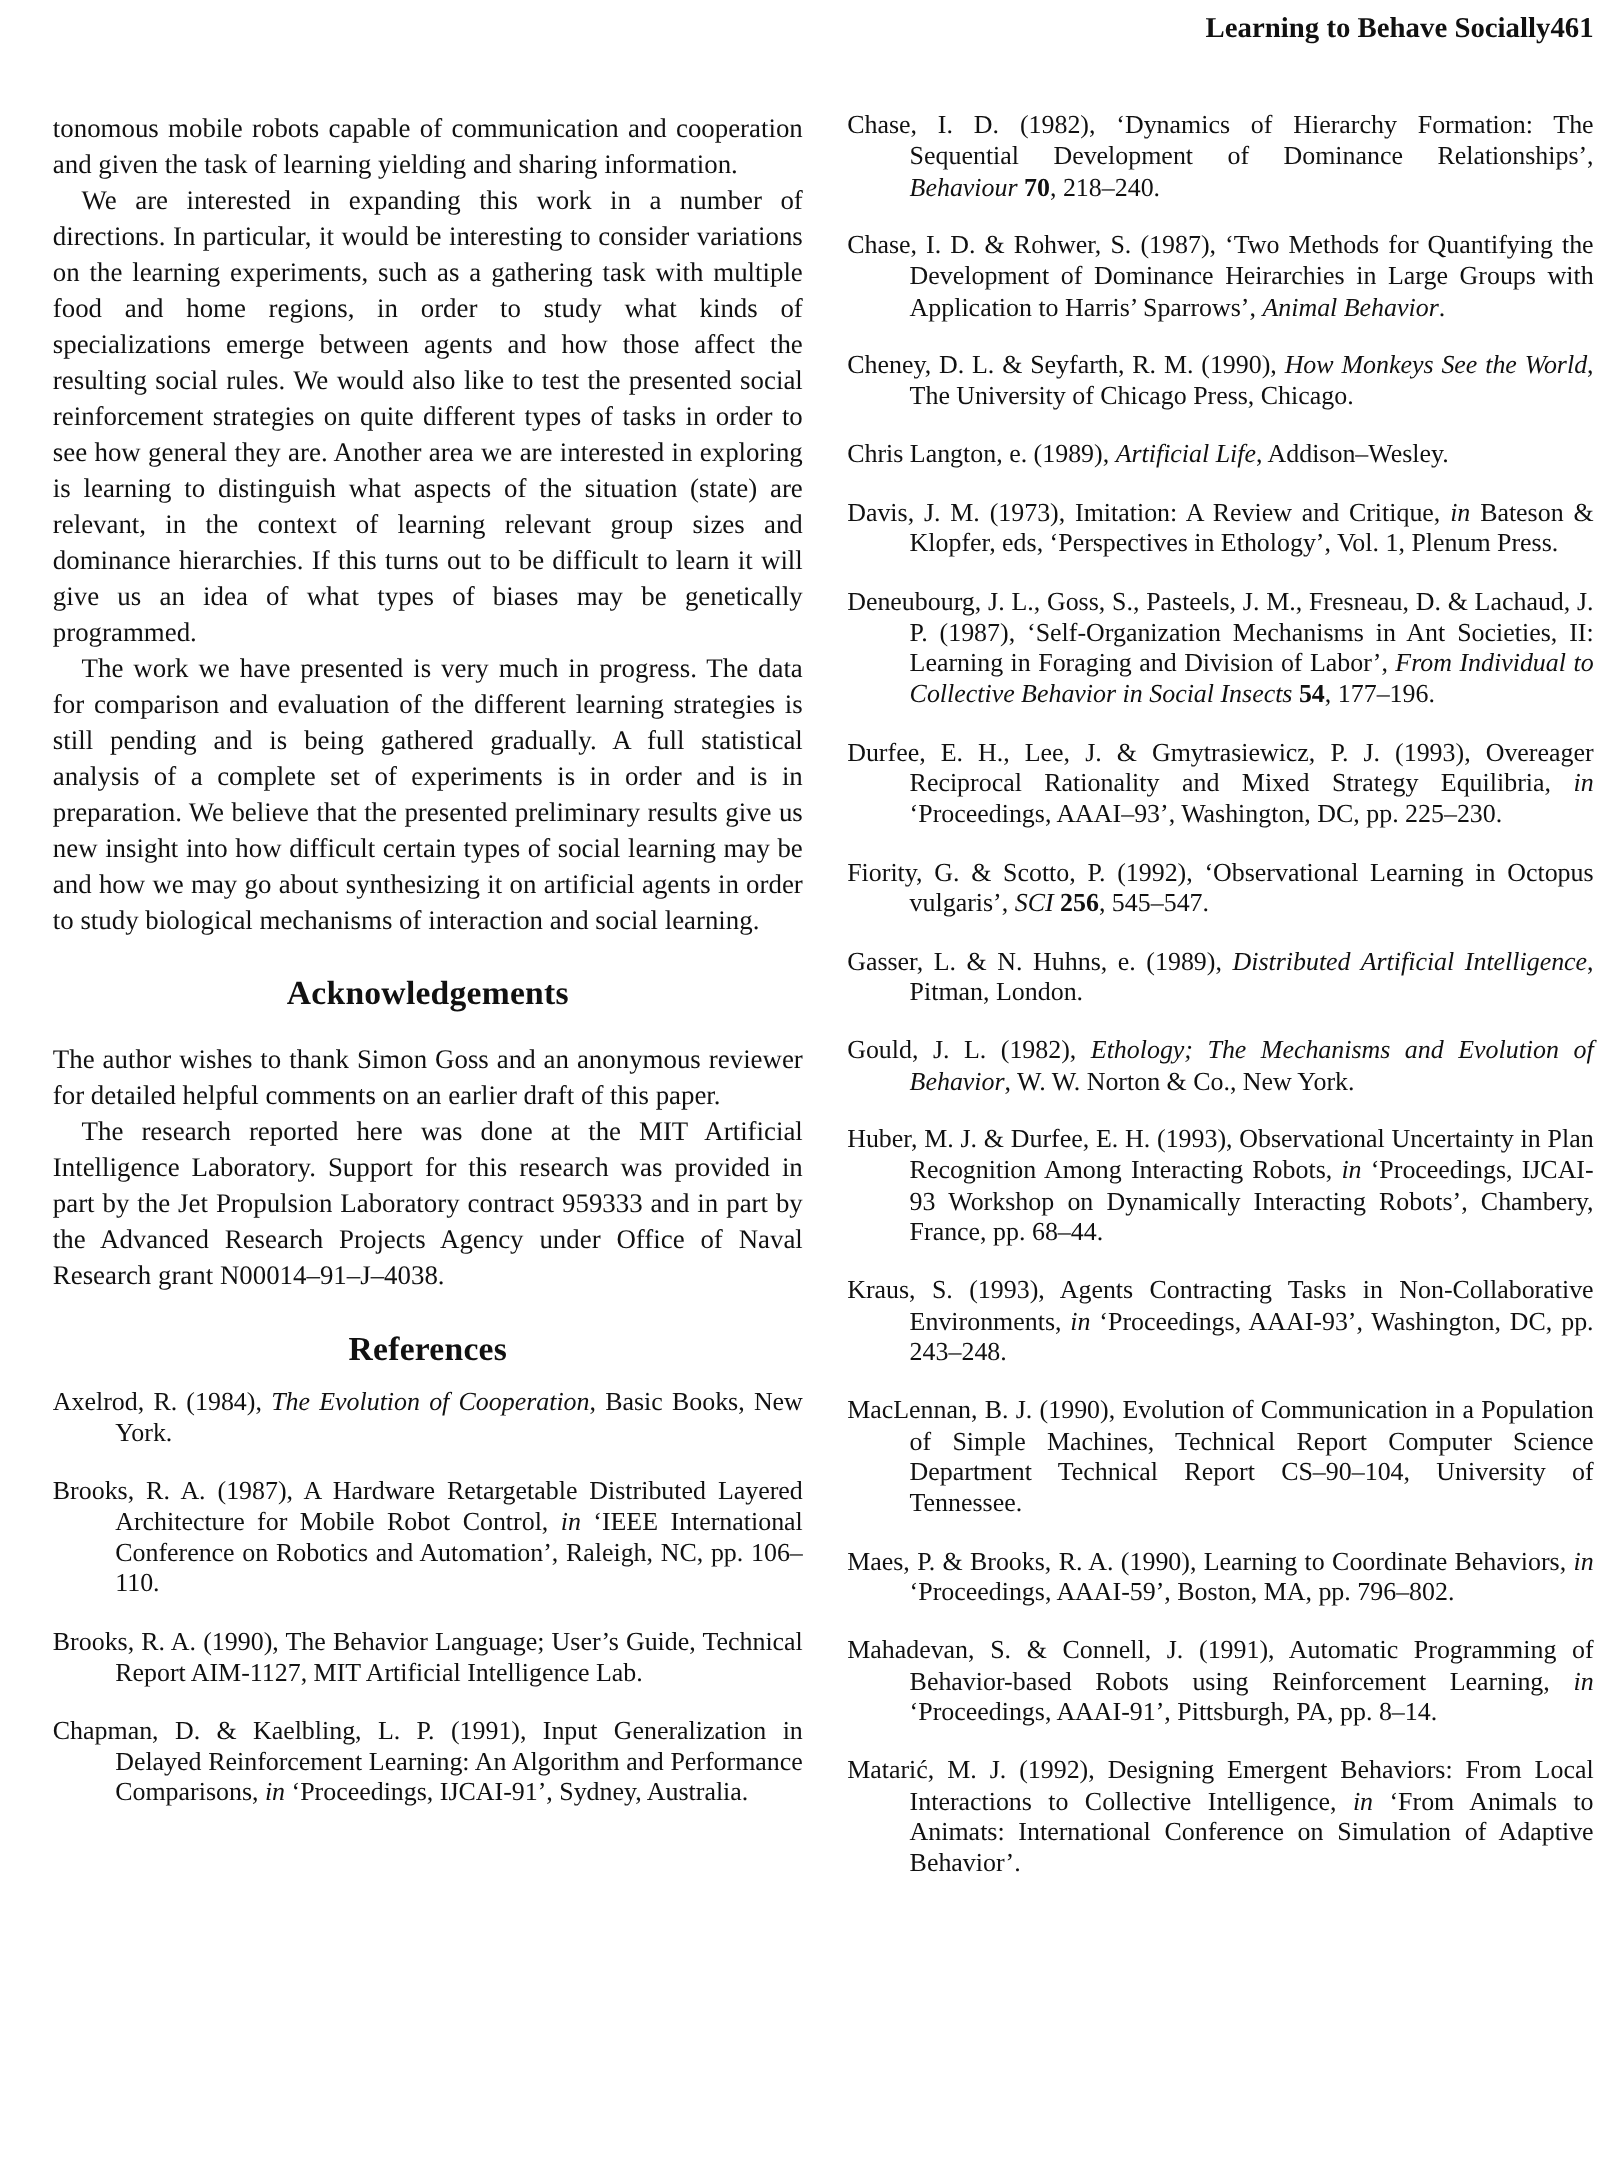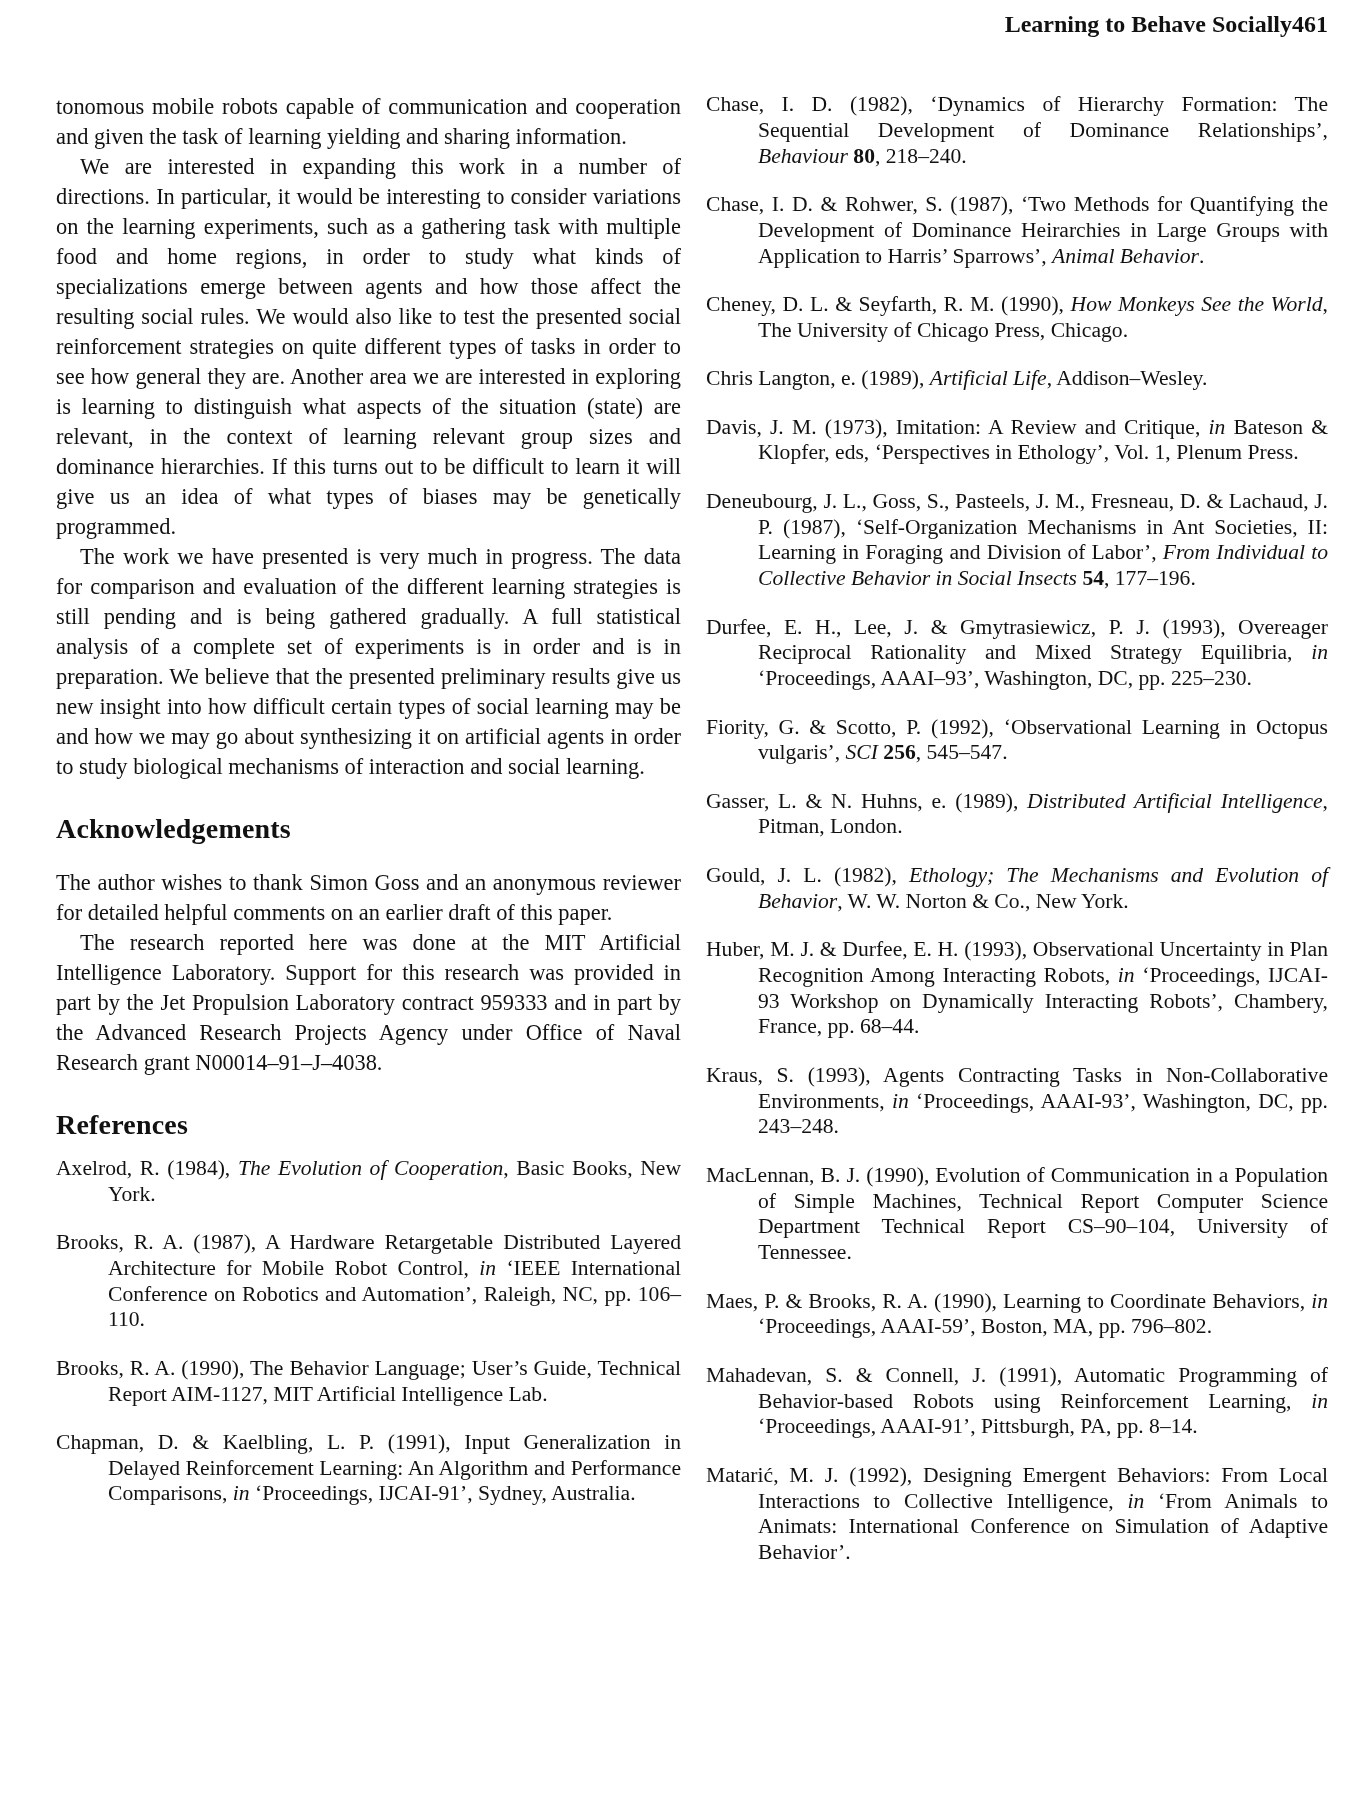--- a/index.html
+++ b/index.html
@@ -6,30 +6,31 @@
   body {
     width: 1350px; height: 1800px; position: relative; overflow: hidden;
     font-family: "Liberation Serif", "DejaVu Serif", serif; color: #111;
   }
   .running-head {
     position: absolute; top: 6px; right: 22px; height: 36px;
     font-family: "Liberation Serif", serif; font-weight: bold; font-size: 24px;
     display: flex; align-items: center;
   }
   .col { position: absolute; top: 92px; }
-  .col-left { left: 56px; width: 625px; }
+  .col-left { left: 44px; width: 625px; }
   .col-right { left: 706px; width: 622px; }
   .para {
     font-size: 22.4px; line-height: 30px; text-align: justify; margin: 0;
     hyphens: manual;
   }
   .para.indent { text-indent: 24px; }
   .section-heading {
     font-size: 28px; font-weight: bold; margin: 28px 0 18px 0; line-height: 34px;
     letter-spacing: 0.2px;
+    text-align: center;
   }
   .ack-heading { margin-top: 30px; margin-bottom: 22px; }
   .ref-heading { margin-top: 30px; margin-bottom: 14px; }
   .ref {
     font-size: 21.6px; line-height: 25.8px; text-align: justify;
     padding-left: 52px; text-indent: -52px; margin: 0 0 22.5px 0;
   }
   .col-right .ref { margin-bottom: 22.6px; }
   .ref i { }
   .ref b { font-weight: bold; }
@@ -61,21 +62,21 @@
         <p class="ref"><span>Axelrod, R. (1984), </span><i>The Evolution of Cooperation</i><span>, Basic Books, New York.</span></p>
         <p class="ref"><span>Brooks, R. A. (1987), A Hardware Retargetable Dis­tributed Layered Architecture for Mobile Robot Control, </span><i>in</i><span> ‘IEEE International Conference on Robotics and Automation’, Raleigh, NC, pp. 106–110.</span></p>
         <p class="ref"><span>Brooks, R. A. (1990), The Behavior Language; User’s Guide, Technical Report AIM-1127, MIT Artificial Intelligence Lab.</span></p>
         <p class="ref"><span>Chapman, D. &amp; Kaelbling, L. P. (1991), Input Gener­alization in Delayed Reinforcement Learning: An Algorithm and Performance Comparisons, </span><i>in</i><span> ‘Pro­ceedings, IJCAI-91’, Sydney, Australia.</span></p>
       </div>
   </div>
 </div>
 
 <div class="col col-right">
   <div>
-      <p class="ref"><span>Chase, I. D. (1982), ‘Dynamics of Hierarchy Formation: The Sequential Development of Dominance Rela­tionships’, </span><i>Behaviour</i><span> </span><b>80</b><span>, 218–240.</span></p>
+      <p class="ref"><span>Chase, I. D. (1982), ‘Dynamics of Hierarchy Formation: The Sequential Development of Dominance Rela­tionships’, </span><i>Behaviour</i><span> </span><b>70</b><span>, 218–240.</span></p>
       <p class="ref"><span>Chase, I. D. &amp; Rohwer, S. (1987), ‘Two Methods for Quantifying the Development of Dominance Heirar­chies in Large Groups with Application to Harris’ Sparrows’, </span><i>Animal Behavior</i><span>.</span></p>
       <p class="ref"><span>Cheney, D. L. &amp; Seyfarth, R. M. (1990), </span><i>How Monkeys See the World</i><span>, The University of Chicago Press, Chicago.</span></p>
       <p class="ref"><span>Chris Langton, e. (1989), </span><i>Artificial Life</i><span>, Addison–Wesley.</span></p>
       <p class="ref"><span>Davis, J. M. (1973), Imitation: A Review and Critique, </span><i>in</i><span> Bateson &amp; Klopfer, eds, ‘Perspectives in Ethol­ogy’, Vol. 1, Plenum Press.</span></p>
       <p class="ref"><span>Deneubourg, J. L., Goss, S., Pasteels, J. M., Fresneau, D. &amp; Lachaud, J. P. (1987), ‘Self-Organization Mech­anisms in Ant Societies, II: Learning in Foraging and Division of Labor’, </span><i>From Individual to Collec­tive Behavior in Social Insects</i><span> </span><b>54</b><span>, 177–196.</span></p>
       <p class="ref"><span>Durfee, E. H., Lee, J. &amp; Gmytrasiewicz, P. J. (1993), Overeager Reciprocal Rationality and Mixed Strat­egy Equilibria, </span><i>in</i><span> ‘Proceedings, AAAI–93’, Wash­ington, DC, pp. 225–230.</span></p>
       <p class="ref"><span>Fiority, G. &amp; Scotto, P. (1992), ‘Observational Learning in Octopus vulgaris’, </span><i>SCI</i><span> </span><b>256</b><span>, 545–547.</span></p>
       <p class="ref"><span>Gasser, L. &amp; N. Huhns, e. (1989), </span><i>Distributed Artificial Intelligence</i><span>, Pitman, London.</span></p>
       <p class="ref"><span>Gould, J. L. (1982), </span><i>Ethology; The Mechanisms and Evo­lution of Behavior</i><span>, W. W. Norton &amp; Co., New York.</span></p>
       <p class="ref"><span>Huber, M. J. &amp; Durfee, E. H. (1993), Observational Uncertainty in Plan Recognition Among Interact­ing Robots, </span><i>in</i><span> ‘Proceedings, IJCAI-93 Workshop on Dynamically Interacting Robots’, Chambery, France, pp. 68–44.</span></p>

